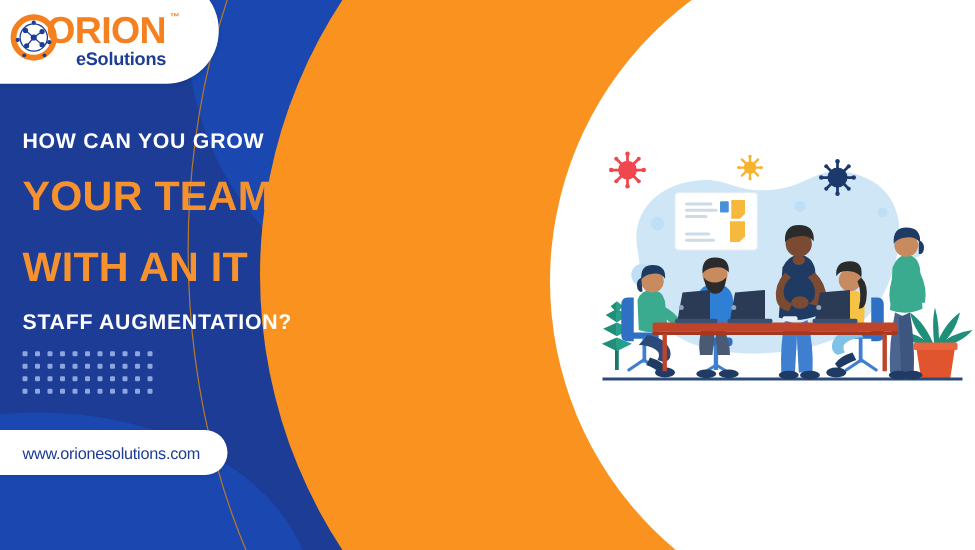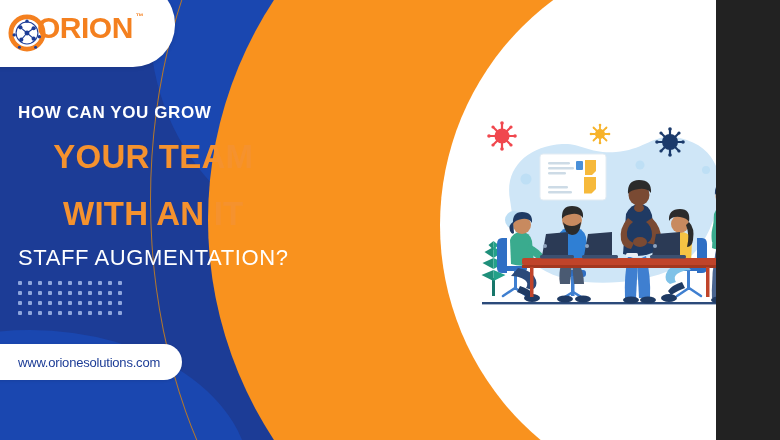--- a/index.html
+++ b/index.html
@@ -1,18 +1,18 @@
 <!DOCTYPE html>
 <html><head>
 <meta charset="utf-8">
 <style>
   * { margin:0; padding:0; box-sizing:border-box; }
   html,body { background:#222; }
   .banner {
-    position:relative; width:716px; height:440px; overflow:hidden;
+    position:relative; width:780px; height:440px; overflow:hidden;
     background:#7f1d1d;
     font-family:"Liberation Sans", sans-serif;
   }
 
   
   .bg-base { position:absolute; inset:0; background:#1c3c96; }
 
   
   .bg-light-arc {
     position:absolute; left:150px; top:-210px;
@@ -66,24 +66,24 @@
   }
 
   
   .headline { position:absolute; left:18px; top:100px; z-index:11; }
   .hl-small {
     font-size:17px; font-weight:700; color:#ffffff;
     letter-spacing:.6px; line-height:26px;
   }
   .hl-big {
     font-size:33px; font-weight:700; color:#f5922e;
-    letter-spacing:.2px; line-height:41px; margin-top:10px;text-align:center;
+    letter-spacing:.2px; line-height:41px; margin-top:10px;
   }
   .hl-small2 {
-    font-size:22px; font-weight:400; color:#ffffff;
+    font-size:17px; font-weight:700; color:#ffffff;
     letter-spacing:.6px; line-height:26px; margin-top:11px;
   }
 
   
   .dot-grid {
     position:absolute; left:18px; top:281px; z-index:11;
     display:grid; grid-template-columns:repeat(11, 10px);
     grid-auto-rows:10px; gap:0;
   }
   .dot-grid i { width:4px; height:4px; background:#8ea6dd; display:block; border-radius:1px; }
@@ -136,20 +136,21 @@
             <circle cx="6.5" cy="22" r="1.8"></circle>
             <circle cx="33" cy="24" r="1.8"></circle>
             <circle cx="12" cy="35" r="1.6"></circle>
             <circle cx="29" cy="35" r="1.6"></circle>
           </g>
         </svg>
       </div>
       <div class="logo-text">
         <div class="logo-word">ORION</div>
         <span class="logo-tm">™</span>
+        <div class="logo-sub">eSolutions</div>
       </div>
     </div>
   </div>
 
   <div class="headline">
     <div class="hl-small">HOW CAN YOU GROW</div>
     <div class="hl-big">YOUR TEAM</div>
     <div class="hl-big" style="margin-top:16px">WITH AN IT</div>
     <div class="hl-small2">STAFF AUGMENTATION?</div>
   </div>

